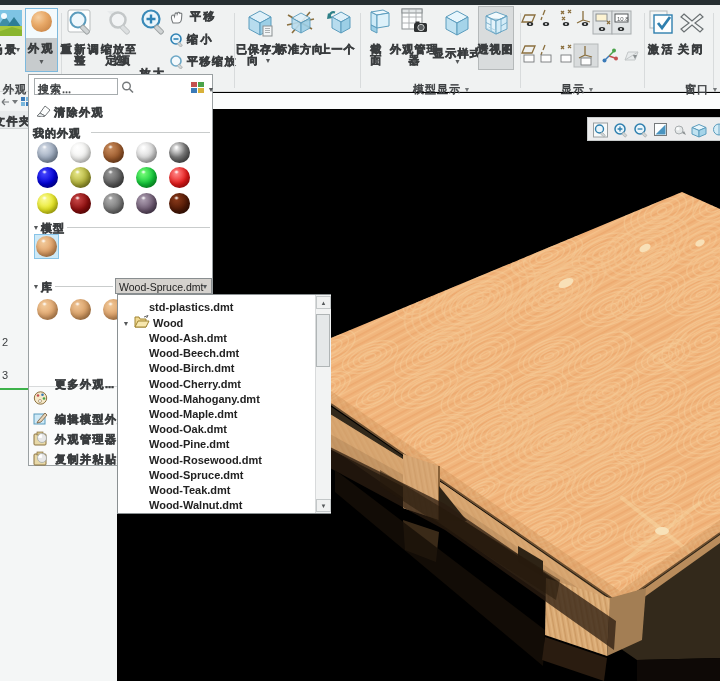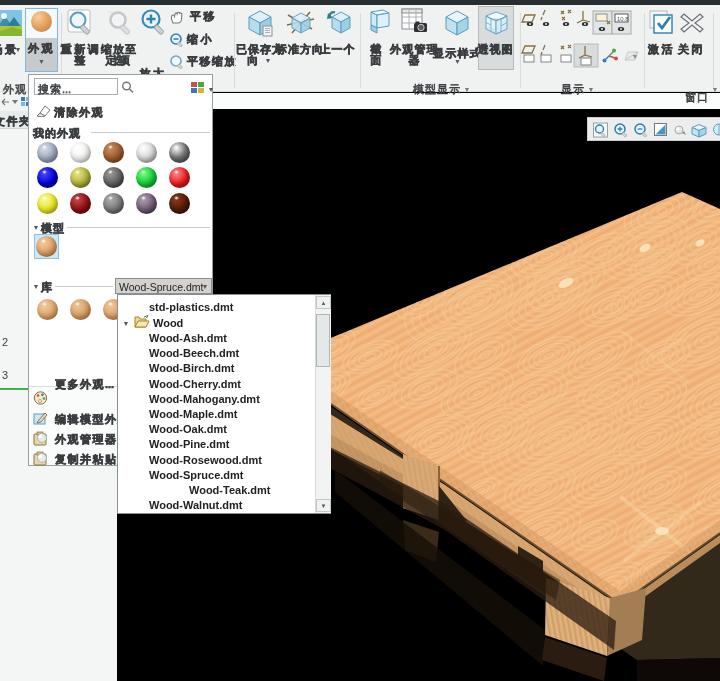--- a/index.html
+++ b/index.html
@@ -737,21 +737,21 @@
       <path d="M4 2 L12 9 L20 2 L23 5 L15 11 L23 17 L20 20 L12 13 L4 20 L1 17 L9 11 L1 5 Z" fill="#f2f4f4" stroke="#6a7072" stroke-width="1.2"></path>
     </svg>
     <div class="btxt cn" style="left:678px;top:44px;width:27px;">关闭</div>
     <div class="rsep" style="left:713px;"></div>
 
     <div class="rlabel cn" style="left:0px;width:30px;letter-spacing:1px;font-weight:normal;">外观</div>
     <div class="rlabel cn" style="left:411px;width:52px;letter-spacing:1px;font-weight:normal;">模型显示</div>
     <div class="arr" style="left:463px;top:86px;width:8px;color:#75797b;">▼</div>
     <div class="rlabel cn" style="left:559px;width:28px;letter-spacing:1px;font-weight:normal;">显示</div>
     <div class="arr" style="left:587px;top:86px;width:8px;color:#75797b;">▼</div>
-    <div class="rlabel cn" style="left:683px;width:28px;letter-spacing:1px;font-weight:normal;margin-top:8px;">窗口</div>
+    <div class="rlabel cn" style="left:683px;width:28px;letter-spacing:1px;font-weight:normal;">窗口</div>
     <div class="arr" style="left:711px;top:86px;width:8px;color:#75797b;">▼</div>
   </div>
 
   <div class="abs" id="apanel" style="left:28px;top:74px;width:185px;height:392px;background:#fff;border:1px solid #9aa0a2;z-index:3;">
 
     <div class="abs" style="left:5px;top:3px;width:84px;height:17px;background:#fff;border:1px solid #a7acae;"></div>
     <div class="abs cn" style="left:9px;top:7px;font-size:11px;color:#6a6e70;letter-spacing:1px;font-weight:normal;">搜索<span style="letter-spacing:0;">...</span></div>
     <svg class="abs" style="left:92px;top:6px;" width="13" height="13">
       <circle cx="5.5" cy="5" r="3.8" fill="none" stroke="#75797b" stroke-width="1.4"></circle>
       <path d="M8.5 8 L12 11.5" stroke="#75797b" stroke-width="1.6"></path>
@@ -855,21 +855,21 @@
     <div class="li" style="left:31px;top:36.7px;">Wood-Ash.dmt</div>
     <div class="li" style="left:31px;top:52px;">Wood-Beech.dmt</div>
     <div class="li" style="left:31px;top:67.2px;">Wood-Birch.dmt</div>
     <div class="li" style="left:31px;top:82.5px;">Wood-Cherry.dmt</div>
     <div class="li" style="left:31px;top:97.7px;">Wood-Mahogany.dmt</div>
     <div class="li" style="left:31px;top:112.9px;">Wood-Maple.dmt</div>
     <div class="li" style="left:31px;top:128.2px;">Wood-Oak.dmt</div>
     <div class="li" style="left:31px;top:143.4px;">Wood-Pine.dmt</div>
     <div class="li" style="left:31px;top:158.6px;text-align:center;">Wood-Rosewood.dmt</div>
     <div class="li" style="left:31px;top:173.9px;">Wood-Spruce.dmt</div>
-    <div class="li" style="left:31px;top:189.1px;margin-left:40px;">Wood-Teak.dmt</div>
+    <div class="li" style="left:31px;top:189.1px;">Wood-Teak.dmt</div>
     <div class="li" style="left:31px;top:204.3px;">Wood-Walnut.dmt</div>
 
     <div class="abs" style="left:197px;top:0;width:16px;height:218px;background:#f2f3f3;border-left:1px solid #d8dadb;"></div>
     <div class="abs" style="left:198px;top:1px;width:15px;height:13px;background:#f0f1f1;border:1px solid #c3c7c8;text-align:center;font-size:6px;color:#55585a;line-height:12px;">▲</div>
     <div class="abs" style="left:198px;top:19px;width:14px;height:53px;background:#e5e8e9;border:1px solid #b0b5b6;"></div>
     <div class="abs" style="left:198px;top:204px;width:15px;height:13px;background:#f0f1f1;border:1px solid #c3c7c8;text-align:center;font-size:6px;color:#55585a;line-height:12px;">▼</div>
   </div>
 </div>
 
 </body></html>

